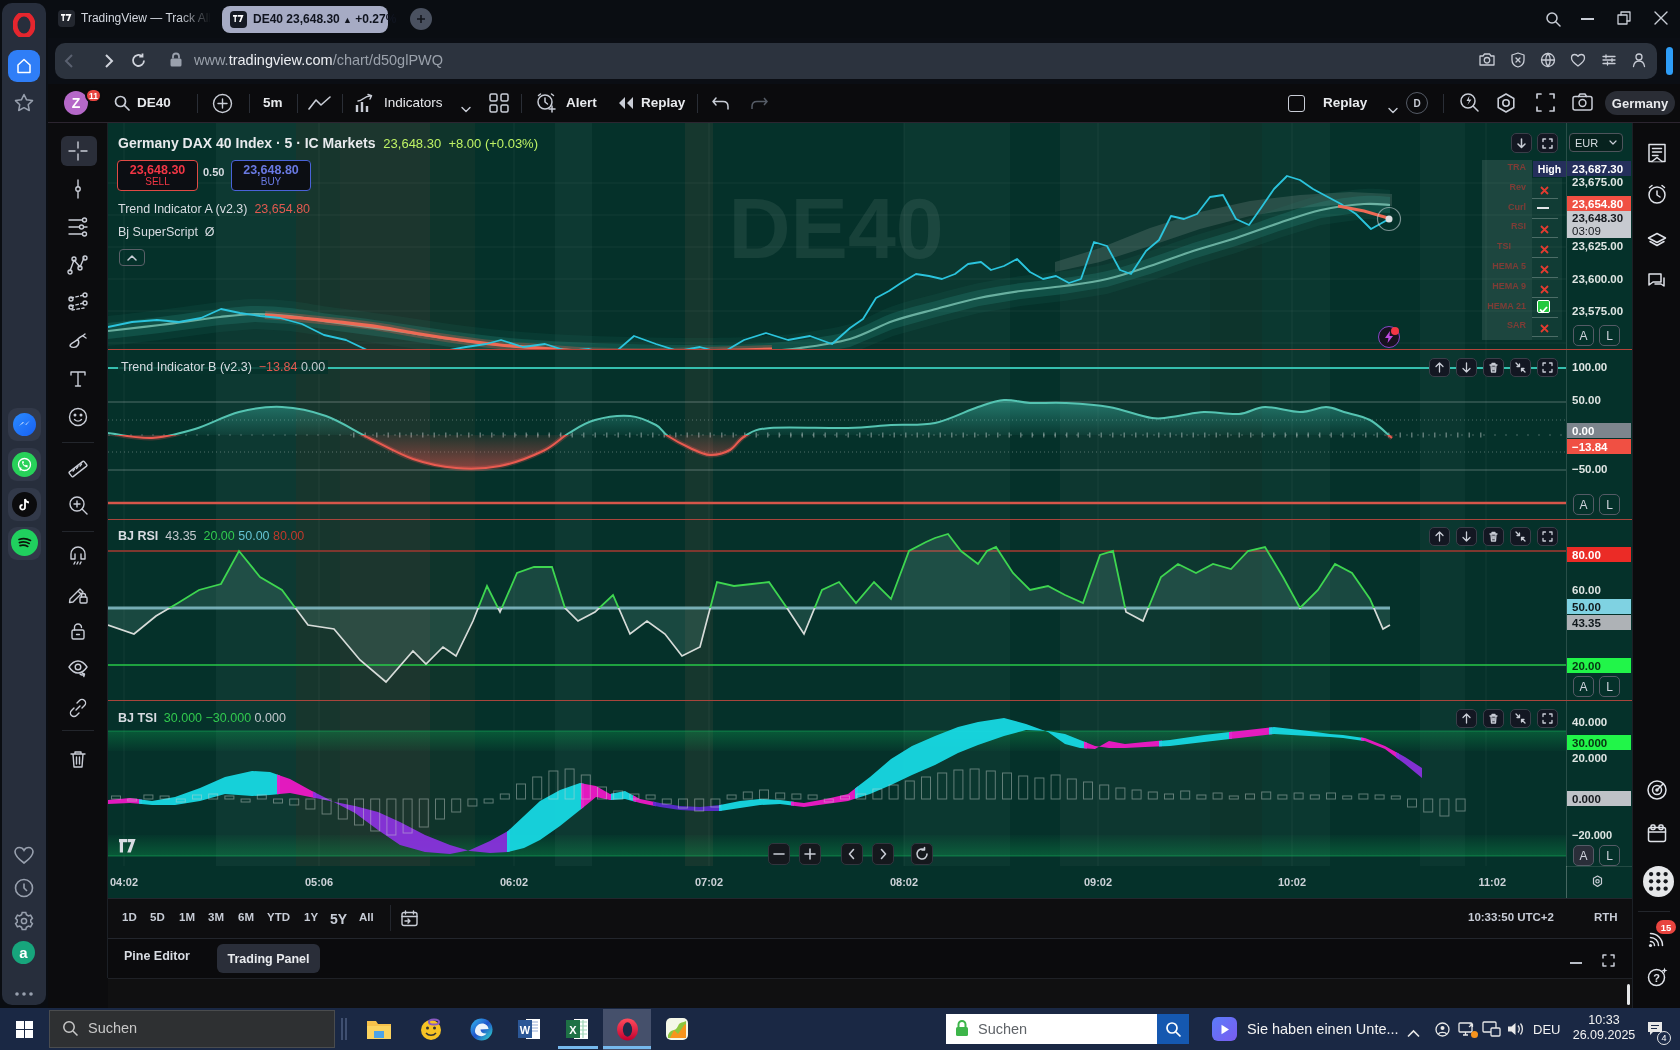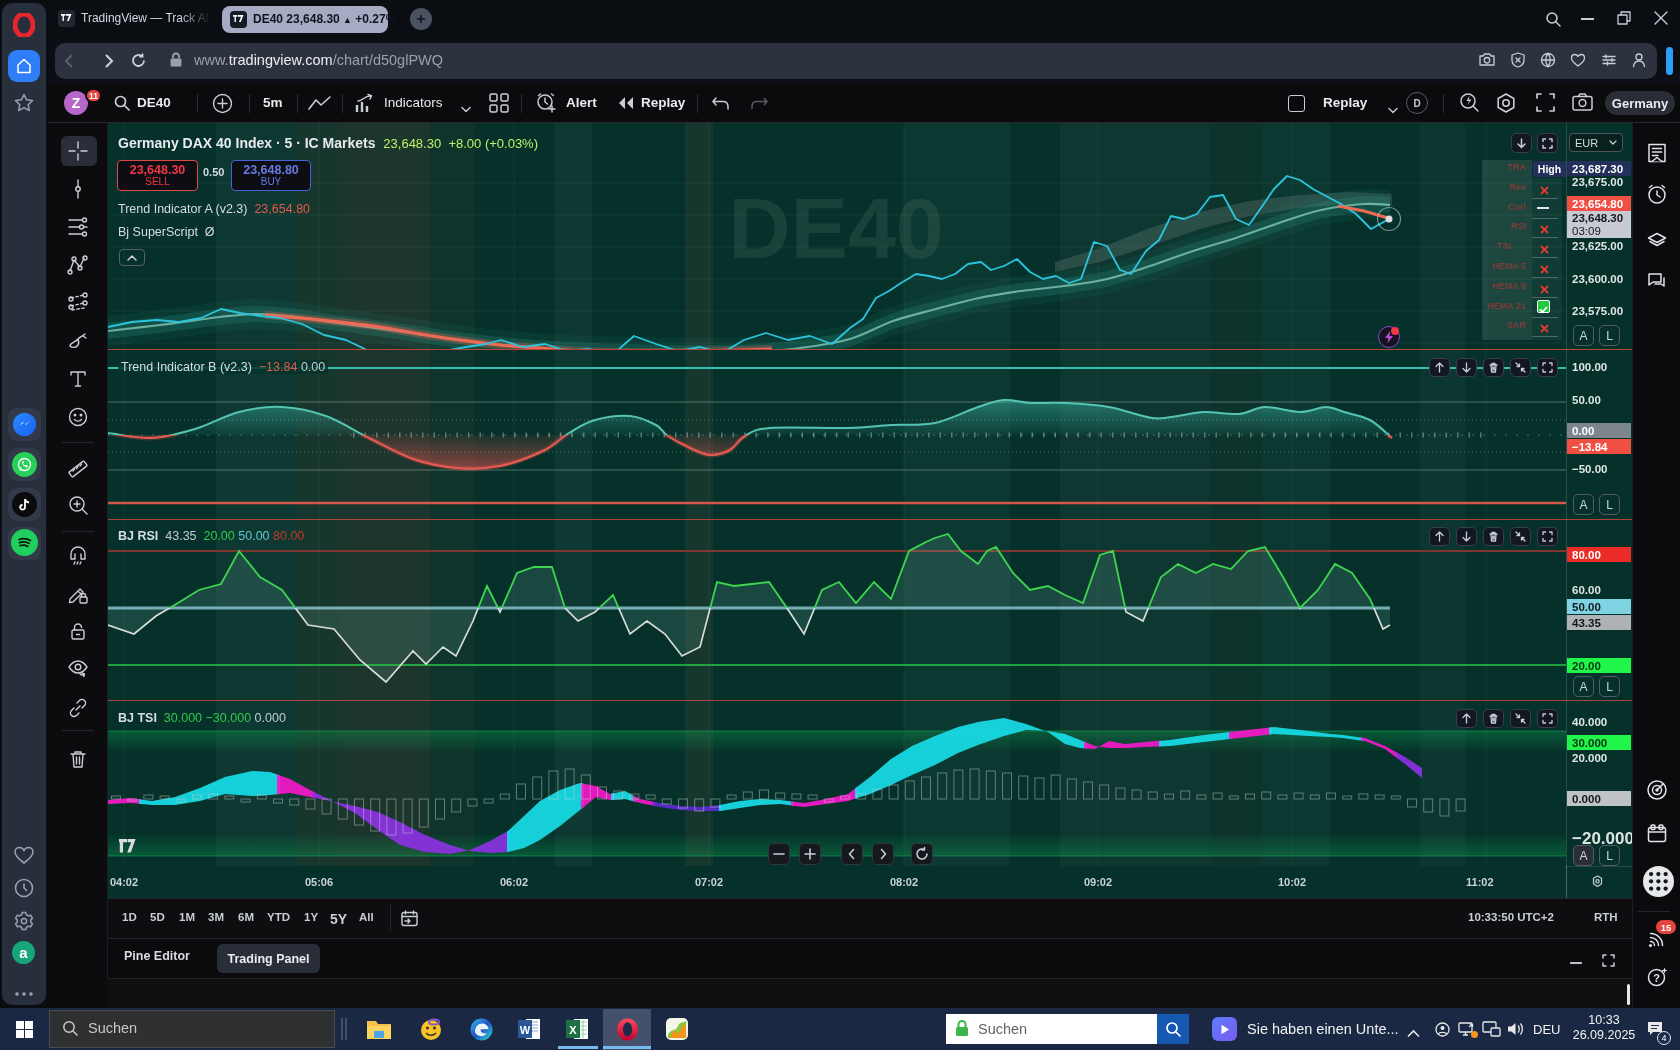--- a/index.html
+++ b/index.html
@@ -441,21 +441,21 @@
     </div>
 
 <div class="abs" style="left:108px;top:866px;width:1458px;height:32px;background:#05312a"></div>
     <div class="abs" style="left:104px;top:876px;width:40px;text-align:center;font-size:11px;font-weight:bold;color:#cdd2d8">04:02</div>
     <div class="abs" style="left:299px;top:876px;width:40px;text-align:center;font-size:11px;font-weight:bold;color:#cdd2d8">05:06</div>
     <div class="abs" style="left:494px;top:876px;width:40px;text-align:center;font-size:11px;font-weight:bold;color:#cdd2d8">06:02</div>
     <div class="abs" style="left:689px;top:876px;width:40px;text-align:center;font-size:11px;font-weight:bold;color:#cdd2d8">07:02</div>
     <div class="abs" style="left:884px;top:876px;width:40px;text-align:center;font-size:11px;font-weight:bold;color:#cdd2d8">08:02</div>
     <div class="abs" style="left:1078px;top:876px;width:40px;text-align:center;font-size:11px;font-weight:bold;color:#cdd2d8">09:02</div>
     <div class="abs" style="left:1272px;top:876px;width:40px;text-align:center;font-size:11px;font-weight:bold;color:#cdd2d8">10:02</div>
-    <div class="abs" style="left:1466px;top:876px;width:40px;text-align:left;font-size:11px;font-weight:bold;color:#cdd2d8">11:02</div>
+    <div class="abs" style="left:1466px;top:876px;width:40px;text-align:right;font-size:11px;font-weight:bold;color:#cdd2d8">11:02</div>
     <div class="abs" style="left:1590px;top:874px;width:15px;height:15px"><svg width="15" height="15" viewBox="0 0 15 15">
         <path d="M7.5 2 L11.5 4.2 V9.8 L7.5 12.5 L3.5 9.8 V4.2 Z" class="ic" style="stroke-width:1.2"></path>
         <circle cx="7.5" cy="7.3" r="1.7" class="ic" style="stroke-width:1.2"></circle>
       </svg></div>
     <div class="abs" style="left:1566px;top:866px;width:1px;height:32px;background:rgba(255,255,255,0.14)"></div>
 
 <div class="abs" style="left:1569px;top:133px;width:54px;height:19px;border:1px solid #4e545c;border-radius:4px;background:rgba(10,20,18,0.5);color:#d5dadf;font-size:11px;display:flex;align-items:center;justify-content:space-between;padding:0 5px">EUR <svg width="8" height="5" viewBox="0 0 8 5">
         <path d="M1 1 L4 4 L7 1" class="ic" style="stroke-width:1.2"></path>
       </svg></div>
     <div class="abs" style="left:1567px;top:161px;width:64px;height:15px;background:#252f5c;color:#fff;font-size:11.5px;font-weight:bold;display:flex;align-items:center;padding-left:5px">23,687.30</div>
@@ -481,21 +481,21 @@
     <div class="abs" style="left:1572px;top:584px;width:56px;font-size:11.5px;color:#dfe5e3;font-weight:bold">60.00</div>
     <div class="abs" style="left:1567px;top:599px;width:64px;height:15px;background:#7fd2e2;color:#10181c;font-size:11.5px;font-weight:bold;display:flex;align-items:center;padding-left:5px">50.00</div>
     <div class="abs" style="left:1567px;top:615px;width:64px;height:15px;background:#aeb2b6;color:#10181c;font-size:11.5px;font-weight:bold;display:flex;align-items:center;padding-left:5px">43.35</div>
     <div class="abs" style="left:1567px;top:658px;width:64px;height:15px;background:#21f549;color:#073312;font-size:11.5px;font-weight:bold;display:flex;align-items:center;padding-left:5px">20.00</div>
     <div class="al" style="left:1573px;top:676px">A</div>
     <div class="al" style="left:1599px;top:676px">L</div>
     <div class="abs" style="left:1572px;top:716px;width:56px;font-size:11.5px;color:#dfe5e3;font-weight:bold">40.000</div>
     <div class="abs" style="left:1567px;top:735px;width:64px;height:15px;background:#21f549;color:#073312;font-size:11.5px;font-weight:bold;display:flex;align-items:center;padding-left:5px">30.000</div>
     <div class="abs" style="left:1572px;top:752px;width:56px;font-size:11.5px;color:#dfe5e3;font-weight:bold">20.000</div>
     <div class="abs" style="left:1567px;top:791px;width:64px;height:15px;background:#bfc2c7;color:#15181d;font-size:11.5px;font-weight:bold;display:flex;align-items:center;padding-left:5px">0.000</div>
-    <div class="abs" style="left:1572px;top:829px;width:56px;font-size:17px;color:#dfe5e3;font-weight:bold">−20.000</div>
+    <div class="abs" style="left:1572px;top:829px;width:56px;font-size:11px;color:#dfe5e3;font-weight:bold">−20.000</div>
     <div class="al" style="left:1573px;top:845px;background:#2a2e39">A</div>
     <div class="al" style="left:1599px;top:845px">L</div>
 
 <div class="abs" style="left:0;top:0;width:48px;height:1008px;background:#0a0d12"></div>
 <div class="abs" style="left:2px;top:3px;width:44px;height:1002px;background:#272e3c;border-radius:10px"></div>
 <div class="abs" style="left:13px;top:13px;width:22px;height:24px"><svg width="22" height="24" viewBox="0 0 22 24">
         <ellipse cx="11" cy="12" rx="9" ry="11" fill="none" stroke="#e5262e" stroke-width="5"></ellipse>
       </svg></div>
     <div class="abs" style="left:8px;top:50px;width:32px;height:32px;background:#2f7ef7;border-radius:9px;display:flex;align-items:center;justify-content:center">
       <svg width="16" height="16" viewBox="0 0 16 16">

